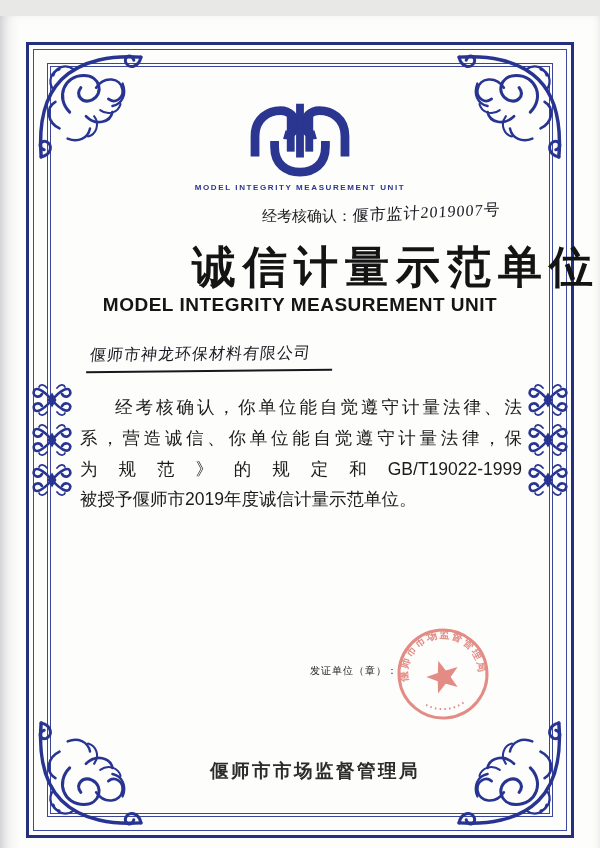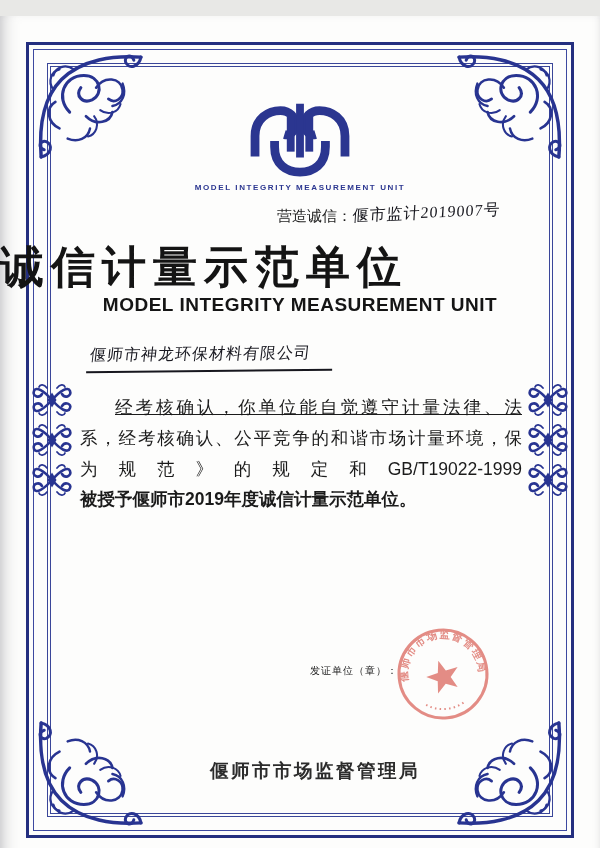--- a/index.html
+++ b/index.html
@@ -22,36 +22,36 @@
   
   .logo-wrap{position:absolute;top:76px;left:0;right:0;text-align:center;}
   .logo-svg{width:122px;height:88px;display:block;margin:0 auto;}
   .logo-caption{margin-top:3px;font-size:8px;font-weight:bold;letter-spacing:1.6px;color:#2b3690;}
   
   .certno{position:absolute;top:190px;right:100px;font-size:15px;color:#1d1d1d;
     font-family:"Liberation Serif", serif;}
   .certno .hand{display:inline-block;font-size:16px;color:#16161d;
     transform:rotate(-2.5deg) skewX(-6deg);transform-origin:left bottom;letter-spacing:1px;}
   
-  .title{position:absolute;top:222px;left:0;right:0;text-align:left;
+  .title{position:absolute;top:222px;left:0;right:0;text-align:right;
     font-family:"Liberation Serif", serif;font-weight:bold;font-size:44px;
     letter-spacing:7px;color:#141414;}
   .subtitle{position:absolute;top:278px;left:0;right:0;text-align:center;
     font-weight:bold;font-size:19px;letter-spacing:.5px;color:#151515;}
   
   .awardee{position:absolute;left:86px;top:328px;width:240px;padding:0 2px 5px 4px;
     border-bottom:2px solid #17171e;font-size:16px;color:#1a1a22;
     transform:rotate(-.6deg);letter-spacing:1px;}
   .awardee .hand{display:inline-block;transform:skewX(-7deg);}
   
   .body-text{position:absolute;left:80px;right:78px;top:376px;
     font-size:17.5px;line-height:30.8px;color:#1b1b1b;}
   .bline{text-align:justify;text-align-last:justify;}
-  .bline.first{text-indent:2em;text-decoration:underline;}
-  .bline.last{text-align-last:left;font-weight:bold;}
+  .bline.first{text-indent:2em;}
+  .bline.last{text-align-last:left;}
   
   .issuer{position:absolute;left:310px;top:648px;font-size:10px;color:#222;letter-spacing:1px;}
   .seal{position:absolute;left:392px;top:607px;width:102px;height:102px;opacity:.8;}
   
   .authority{position:absolute;left:0;right:0;top:742px;text-align:center;
     transform:translateX(15px);font-size:18.5px;font-weight:600;letter-spacing:2.5px;color:#2c2c2c;}
 </style>
 </head>
 <body>
 
@@ -138,33 +138,33 @@
       <g fill="#2b3690">
         <rect x="46.5" y="25" width="8" height="36"></rect>
         <rect x="56" y="12" width="8" height="55"></rect>
         <rect x="65.5" y="25" width="8" height="36"></rect>
       </g>
     </svg>
     <div class="logo-caption">MODEL INTEGRITY MEASUREMENT UNIT</div>
   </div>
 
   <div class="certno">
-    <span>营造诚信：</span><span class="hand">偃市监计2019007号</span>
+    <span>经考核确认：</span><span class="hand">偃市监计2019007号</span>
   </div>
 
   <div class="title">诚信计量示范单位</div>
   <div class="subtitle">MODEL INTEGRITY MEASUREMENT UNIT</div>
 
   <div class="awardee">
     <span class="hand">偃师市神龙环保材料有限公司</span>
   </div>
 
   <div class="body-text">
       <div class="bline first">经考核确认，你单位能自觉遵守计量法律、法</div>
-      <div class="bline">系，经考核确认、公平竞争的和谐市场计量环境，保</div>
+      <div class="bline">系，营造诚信、你单位能自觉遵守计量法律，保</div>
       <div class="bline">为规范》的规定和GB/T19022-1999</div>
       <div class="bline last">被授予偃师市2019年度诚信计量示范单位。</div>
     </div>
 
   <div class="issuer">发证单位（章）：</div>
   <svg class="seal" viewBox="0 0 102 102">
     <g transform="rotate(-6 51 51)">
       <circle cx="51" cy="51" r="44" fill="none" stroke="#dd7168" stroke-width="3"></circle>
       <path fill="#dd7168" transform="rotate(-12 51 53)" d="M51,37 L55.2,48.5 L67.5,48.8 L57.8,56.2 L61.3,68 L51,61.1 L40.7,68 L44.2,56.2 L34.5,48.8 L46.8,48.5 Z"></path>
       <path id="seal-arc" fill="none" d="M17.5,62 A35.5,35.5 0 1 1 84.5,62"></path>

